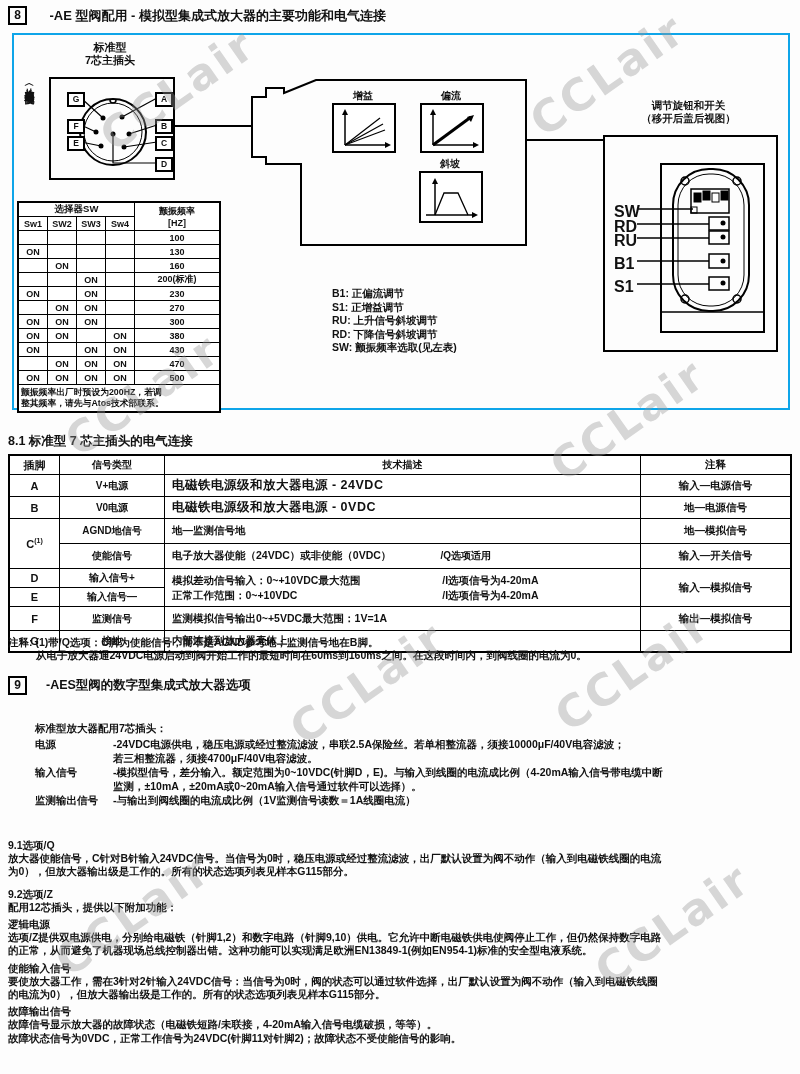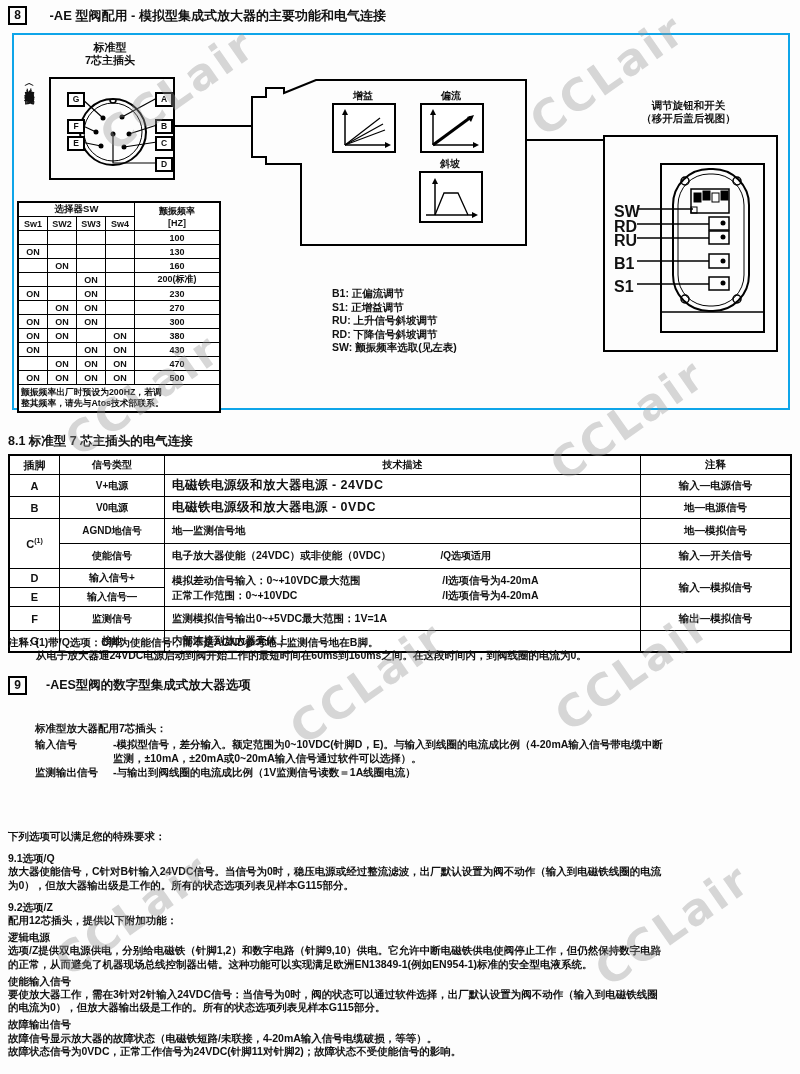--- a/index.html
+++ b/index.html
@@ -390,32 +390,36 @@
   </div>
 
   <div class="abs hdr9">
     <span class="numbox">9</span><span class="hdr-title">-AES型阀的数字型集成式放大器选项</span>
   </div>
 
   <div class="abs introline">标准型放大器配用7芯插头：</div>
 
   <div class="abs specs">
     <div class="specrow">
+      <span class="speclabel">电源</span>
+      <span class="pre">-24VDC电源供电，稳压电源或经过整流滤波，串联2.5A保险丝。若单相整流器，须接10000μF/40V电容滤波；
+若三相整流器，须接4700μF/40V电容滤波。</span>
+    </div>
+    <div class="specrow">
       <span class="speclabel">输入信号</span>
       <span class="pre">-模拟型信号，差分输入。额定范围为0~10VDC(针脚D，E)。与输入到线圈的电流成比例（4-20mA输入信号带电缆中断
 监测，±10mA，±20mA或0~20mA输入信号通过软件可以选择）。</span>
     </div>
     <div class="specrow">
       <span class="speclabel">监测输出信号</span>
       <span class="pre">-与输出到阀线圈的电流成比例（1V监测信号读数＝1A线圈电流）</span>
     </div>
   </div>
 
   <div class="abs flow">
-    <div>下列选项可以满足您的特殊要求：</div>
     <div class="subtitle">9.1选项/Q</div>
     <div class="pre">放大器使能信号，C针对B针输入24VDC信号。当信号为0时，稳压电源或经过整流滤波，出厂默认设置为阀不动作（输入到电磁铁线圈的电流
 为0），但放大器输出级是工作的。所有的状态选项列表见样本G115部分。</div>
     <div class="subtitle">9.2选项/Z</div>
     <div>配用12芯插头，提供以下附加功能：</div>
     <div class="fhead">逻辑电源</div>
     <div class="pre">选项/Z提供双电源供电，分别给电磁铁（针脚1,2）和数字电路（针脚9,10）供电。它允许中断电磁铁供电使阀停止工作，但仍然保持数字电路
 的正常，从而避免了机器现场总线控制器出错。这种功能可以实现满足欧洲EN13849-1(例如EN954-1)标准的安全型电液系统。</div>
     <div class="fhead">使能输入信号</div>
     <div class="pre">要使放大器工作，需在3针对2针输入24VDC信号：当信号为0时，阀的状态可以通过软件选择，出厂默认设置为阀不动作（输入到电磁铁线圈

